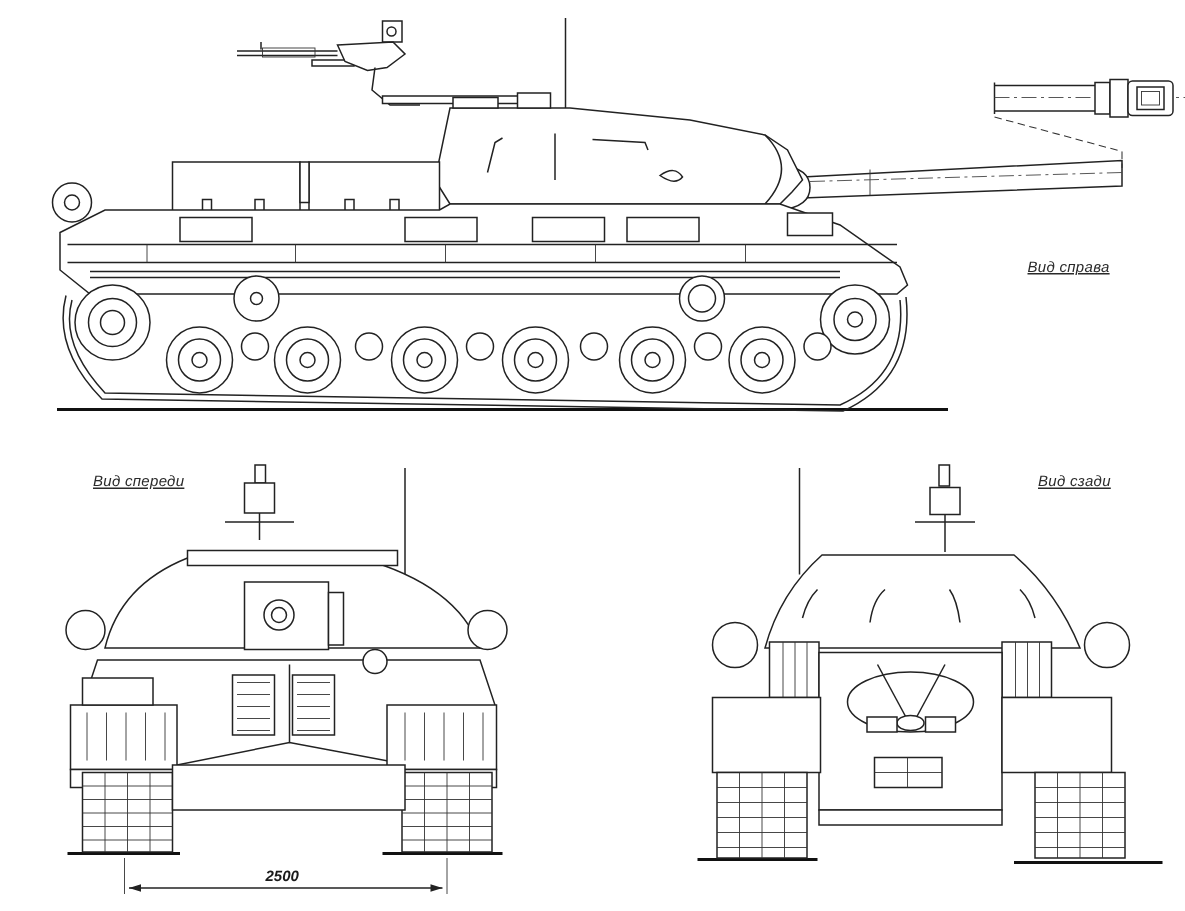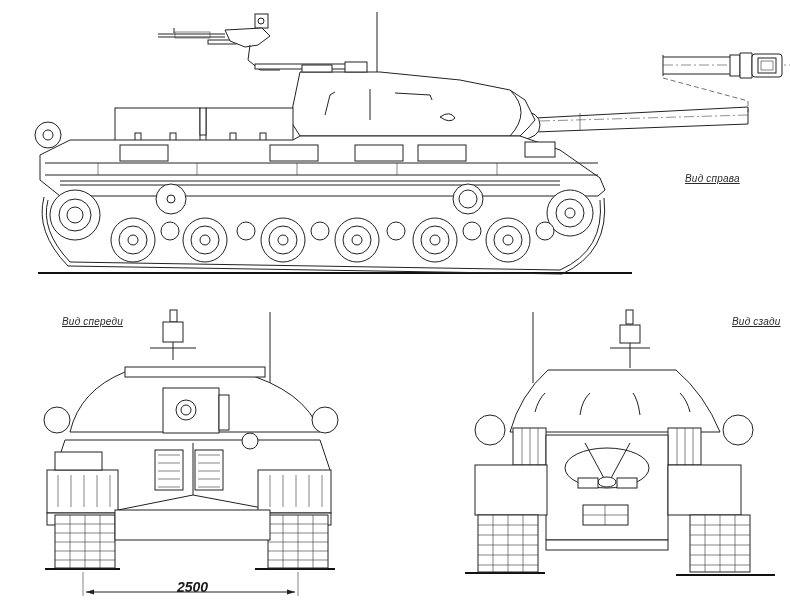--- a/index.html
+++ b/index.html
@@ -2,21 +2,21 @@
 <html><head>
 <meta charset="utf-8">
 <style>
   html, body { margin: 0; padding: 0; background: #ffffff; }
   body { width: 790px; height: 607px; position: relative; overflow: hidden;
          font-family: "Liberation Sans", sans-serif; }
   .canvas { position: absolute; left: 0; top: 0; width: 790px; height: 607px; padding-left: 34px; }
   .view-label { position: absolute; font-style: italic; font-size: 10px; color: #2a2a2a;
                 text-decoration: underline; letter-spacing: 0.2px;
                 font-family: "Liberation Sans", sans-serif; }
-  .dim-label { position: absolute; font-style: italic; font-weight: bold; font-size: 14px; color: #1a1a1a;
+  .dim-label { position: absolute; font-style: italic; font-weight: bold; font-size: 10px; color: #1a1a1a;
                font-family: "Liberation Sans", sans-serif; }
   svg { position: absolute; left: 0; top: 0; }
   .ln { stroke: #222; stroke-width: 1; fill: none; }
   .lnf { stroke: #222; stroke-width: 1; fill: #fff; }
   .thin { stroke: #333; stroke-width: 0.6; fill: none; }
   .thick { stroke: #111; stroke-width: 2; fill: none; }
   .dash { stroke: #333; stroke-width: 0.7; fill: none; stroke-dasharray: 5 3; }
   .center { stroke: #444; stroke-width: 0.6; fill: none; stroke-dasharray: 10 3 2 3; }
 </style>
 </head>
@@ -271,17 +271,17 @@
       <rect class="lnf" x="690" y="515" width="60" height="57"></rect>
       <path class="thin" d="M478 525 h60 M478 535 h60 M478 545 h60 M478 555 h60 M478 565 h60 M493 515 v57 M508 515 v57 M523 515 v57"></path>
       <path class="thin" d="M690 525 h60 M690 535 h60 M690 545 h60 M690 555 h60 M690 565 h60 M705 515 v57 M720 515 v57 M735 515 v57"></path>
     </g>
     <rect class="lnf" x="546" y="540" width="122" height="10"></rect>
   </g>
 </svg>
 
 <div class="view-label" style="left:685px; top:173px;">Вид справа</div>
 <div class="view-label" style="left:62px; top:316px;text-align:right;">Вид спереди</div>
-<div class="view-label" style="left:692px; top:316px;margin-left:40px;">Вид сзади</div>
+<div class="view-label" style="left:692px; top:316px;">Вид сзади</div>
 
 <div class="dim-label" style="left:177px; top:579px;">2500</div>
 
 </div>
 
 </body></html>

